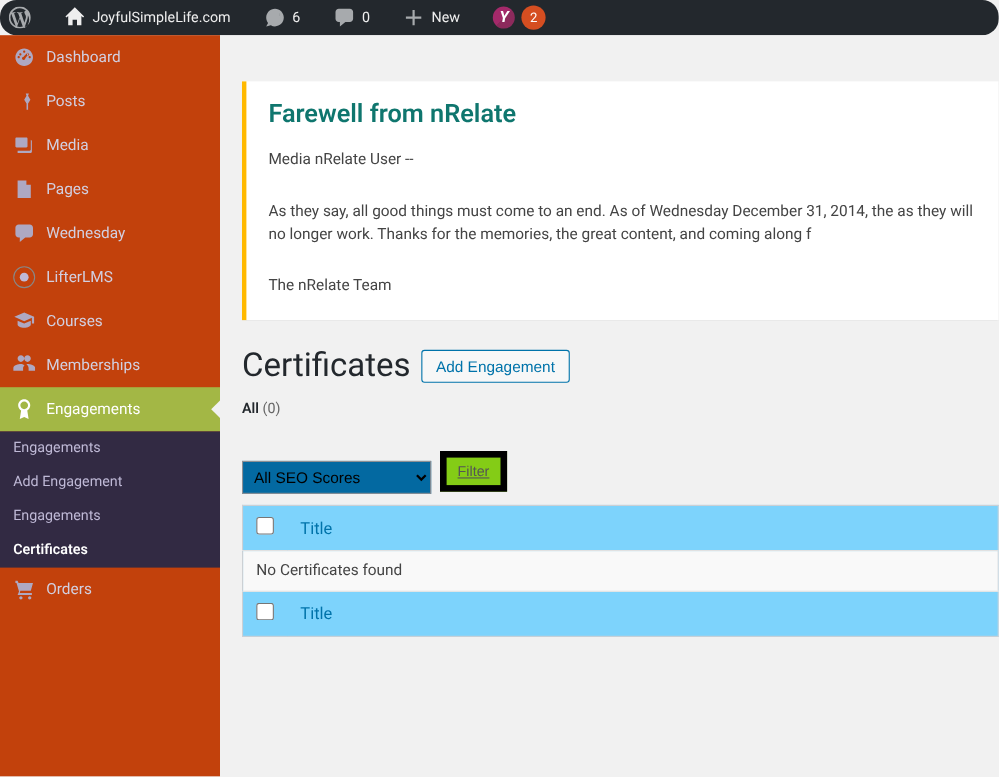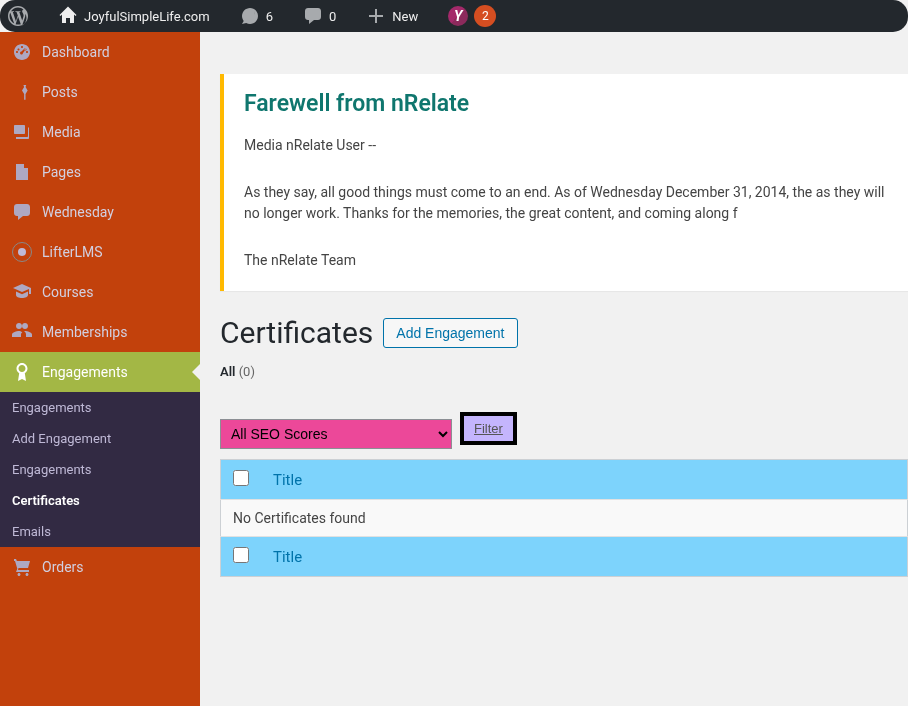--- a/index.html
+++ b/index.html
@@ -38,22 +38,22 @@
 
 .page-head { display: flex; align-items: center; gap: 10px; margin: 24px 0 14px 0; }
 .page-head h1 { font-size: 30px; font-weight: 400; color: #23282d; }
 .btn { border: 1px solid #0073aa; color: #0073aa; background: #f7f7f7; padding: 6px 12px; border-radius: 3px; cursor: pointer; font-size: 14px; }
 
 .subsubsub { margin-bottom: 28px; font-size: 13px; }
 .subsubsub .all { font-weight: 600; color: #23282d; }
 .subsubsub .count { color: #666; }
 
 .tablenav { display: flex; align-items: center; gap: 8px; margin-bottom: 10px; }
-.tablenav select { height: 30px; width: 232px; border: 1px solid #8c8f94; background: #ec4899; font-size: 14px; padding: 0 6px; margin-top: 12px; }
-.filter-btn { border: 4px solid #000000; background: #c4b5fd; padding: 5px 10px; cursor: pointer; font-size: 13px; color: #555; text-decoration: underline; }
+.tablenav select { height: 30px; width: 172px; border: 1px solid #8c8f94; background: #0369a1; font-size: 14px; padding: 0 6px; margin-top: 12px; }
+.filter-btn { border: 6px solid #000000; background: #84cc16; padding: 5px 10px; cursor: pointer; font-size: 13px; color: #555; text-decoration: underline; }
 
 table.wp-list { width: 100%; border-collapse: collapse; background: #7dd3fc; border: 1px solid #ccd0d4; }
 table.wp-list th, table.wp-list td { padding: 10px 12px; text-align: left; font-size: 14px; }
 table.wp-list thead th, table.wp-list tfoot th { border-bottom: 1px solid #e1e1e1; font-weight: 400; }
 table.wp-list tfoot th { border-top: 1px solid #e1e1e1; border-bottom: none; }
 table.wp-list .check-col { width: 32px; }
 table.wp-list input[type=checkbox] { width: 16px; height: 16px; border: 1px solid #8c8f94; }
 table.wp-list .title-col a { color: #0073aa; font-size: 15px; text-decoration: none; }
 table.wp-list tbody td { background: #f9f9f9; color: #444; }
 </style>
@@ -149,21 +149,20 @@
       <svg viewBox="0 0 20 20">
           <path d="M10 1c-3 0-5.5 2.5-5.5 5.5 0 2 1.1 3.8 2.7 4.7L6 19l4-2 4 2-1.2-7.8c1.6-.9 2.7-2.7 2.7-4.7C15.5 3.5 13 1 10 1zm0 2c1.9 0 3.5 1.6 3.5 3.5S11.9 10 10 10 6.5 8.4 6.5 6.5 8.1 3 10 3z"></path>
         </svg>
       <span>Engagements</span>
     </div>
     <div class="submenu">
       <div class="sub-item">Engagements</div>
       <div class="sub-item">Add Engagement</div>
       <div class="sub-item">Engagements</div>
       <div class="sub-item current">Certificates</div>
-      <div class="sub-item">Emails</div>
     </div>
     <div class="menu-item">
       <svg viewBox="0 0 20 20">
           <path d="M2 2h2l.9 2H18l-2 7H6.5L6 13h11v2H4l1.3-3.2L3 4H2V2zm5 14c.8 0 1.5.7 1.5 1.5S7.8 19 7 19s-1.5-.7-1.5-1.5S6.2 16 7 16zm8 0c.8 0 1.5.7 1.5 1.5S15.8 19 15 19s-1.5-.7-1.5-1.5.7-1.5 1.5-1.5z"></path>
         </svg>
       <span>Orders</span>
     </div>
   </div>
 
   <div class="main">

